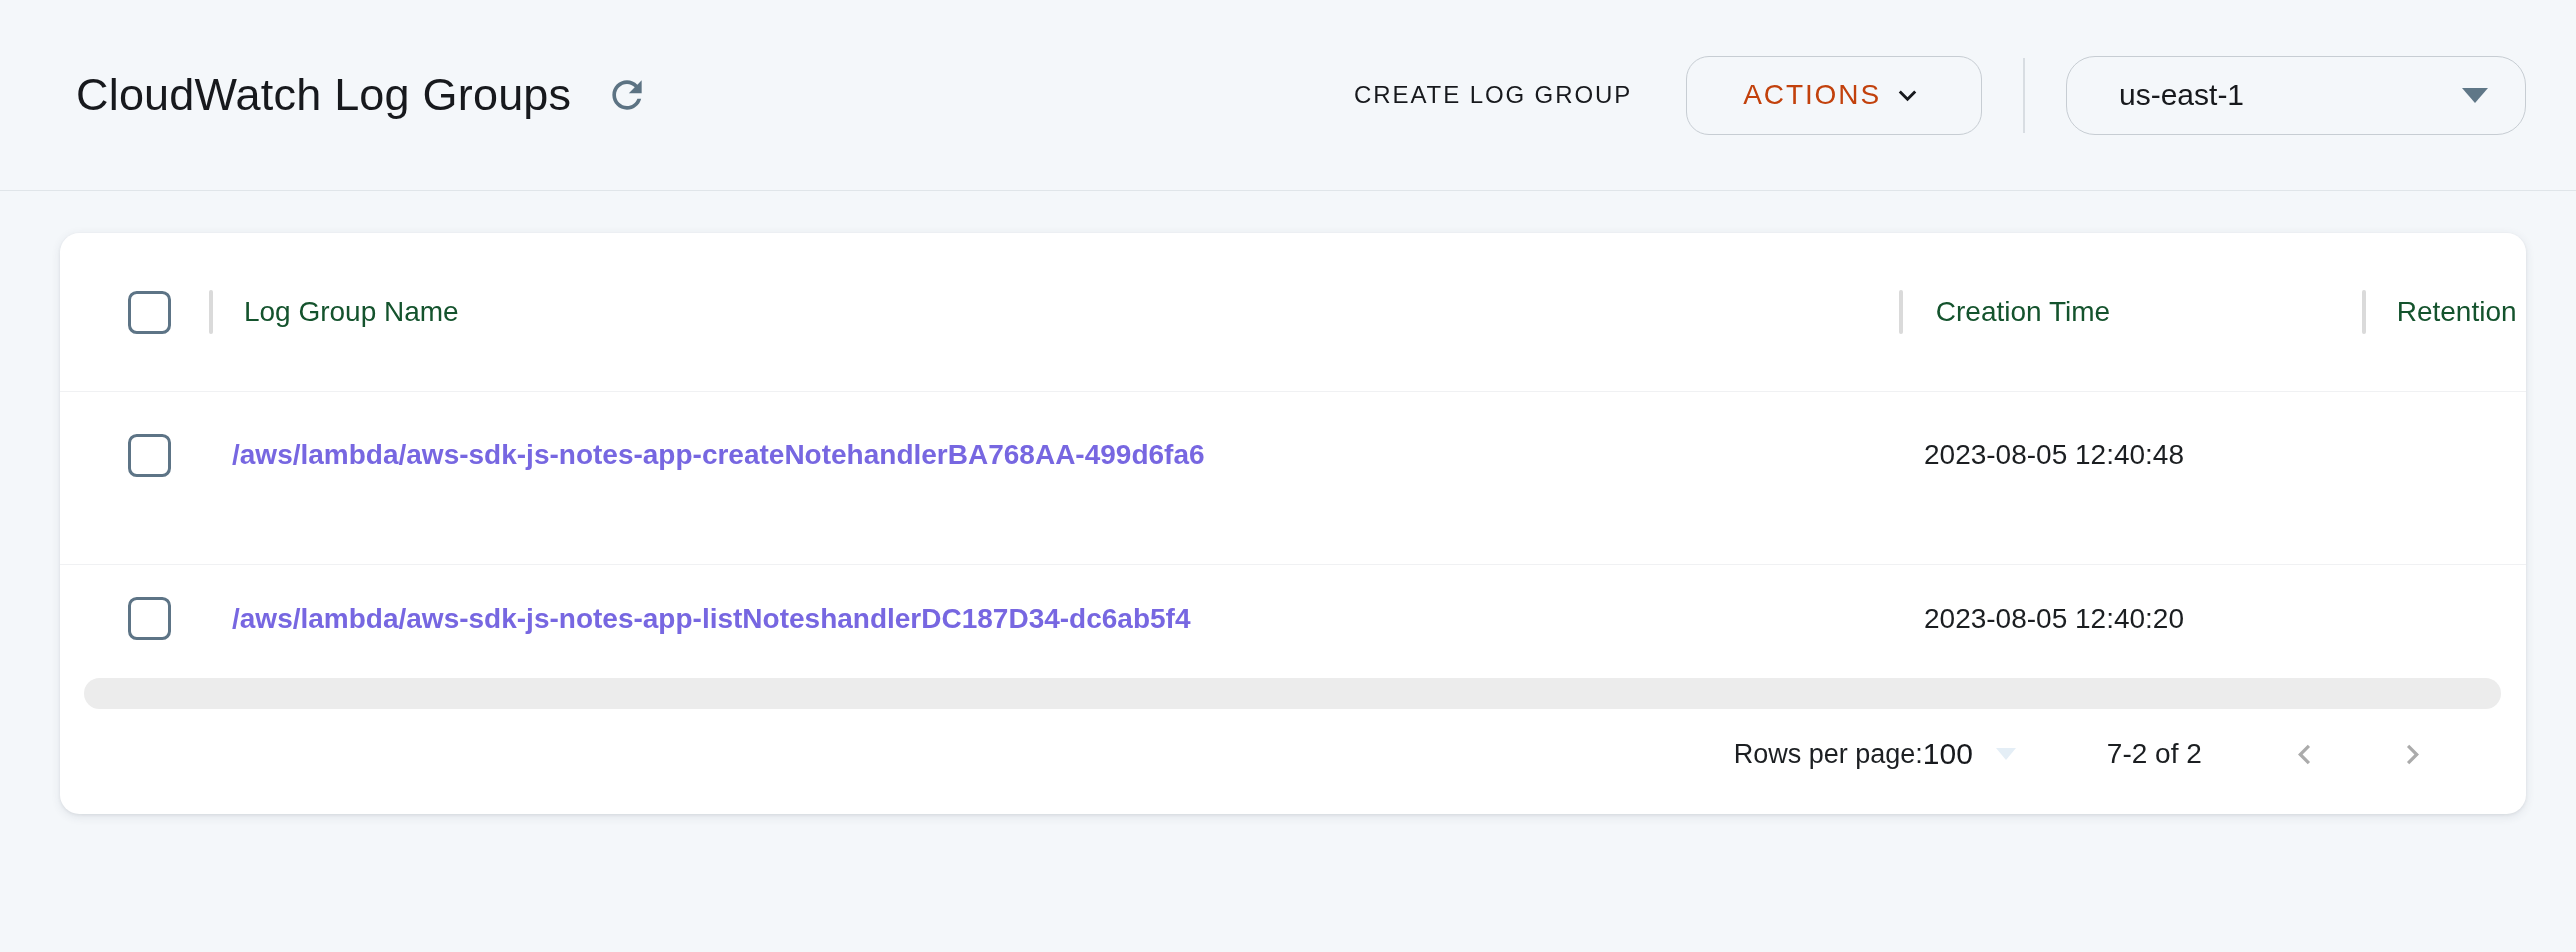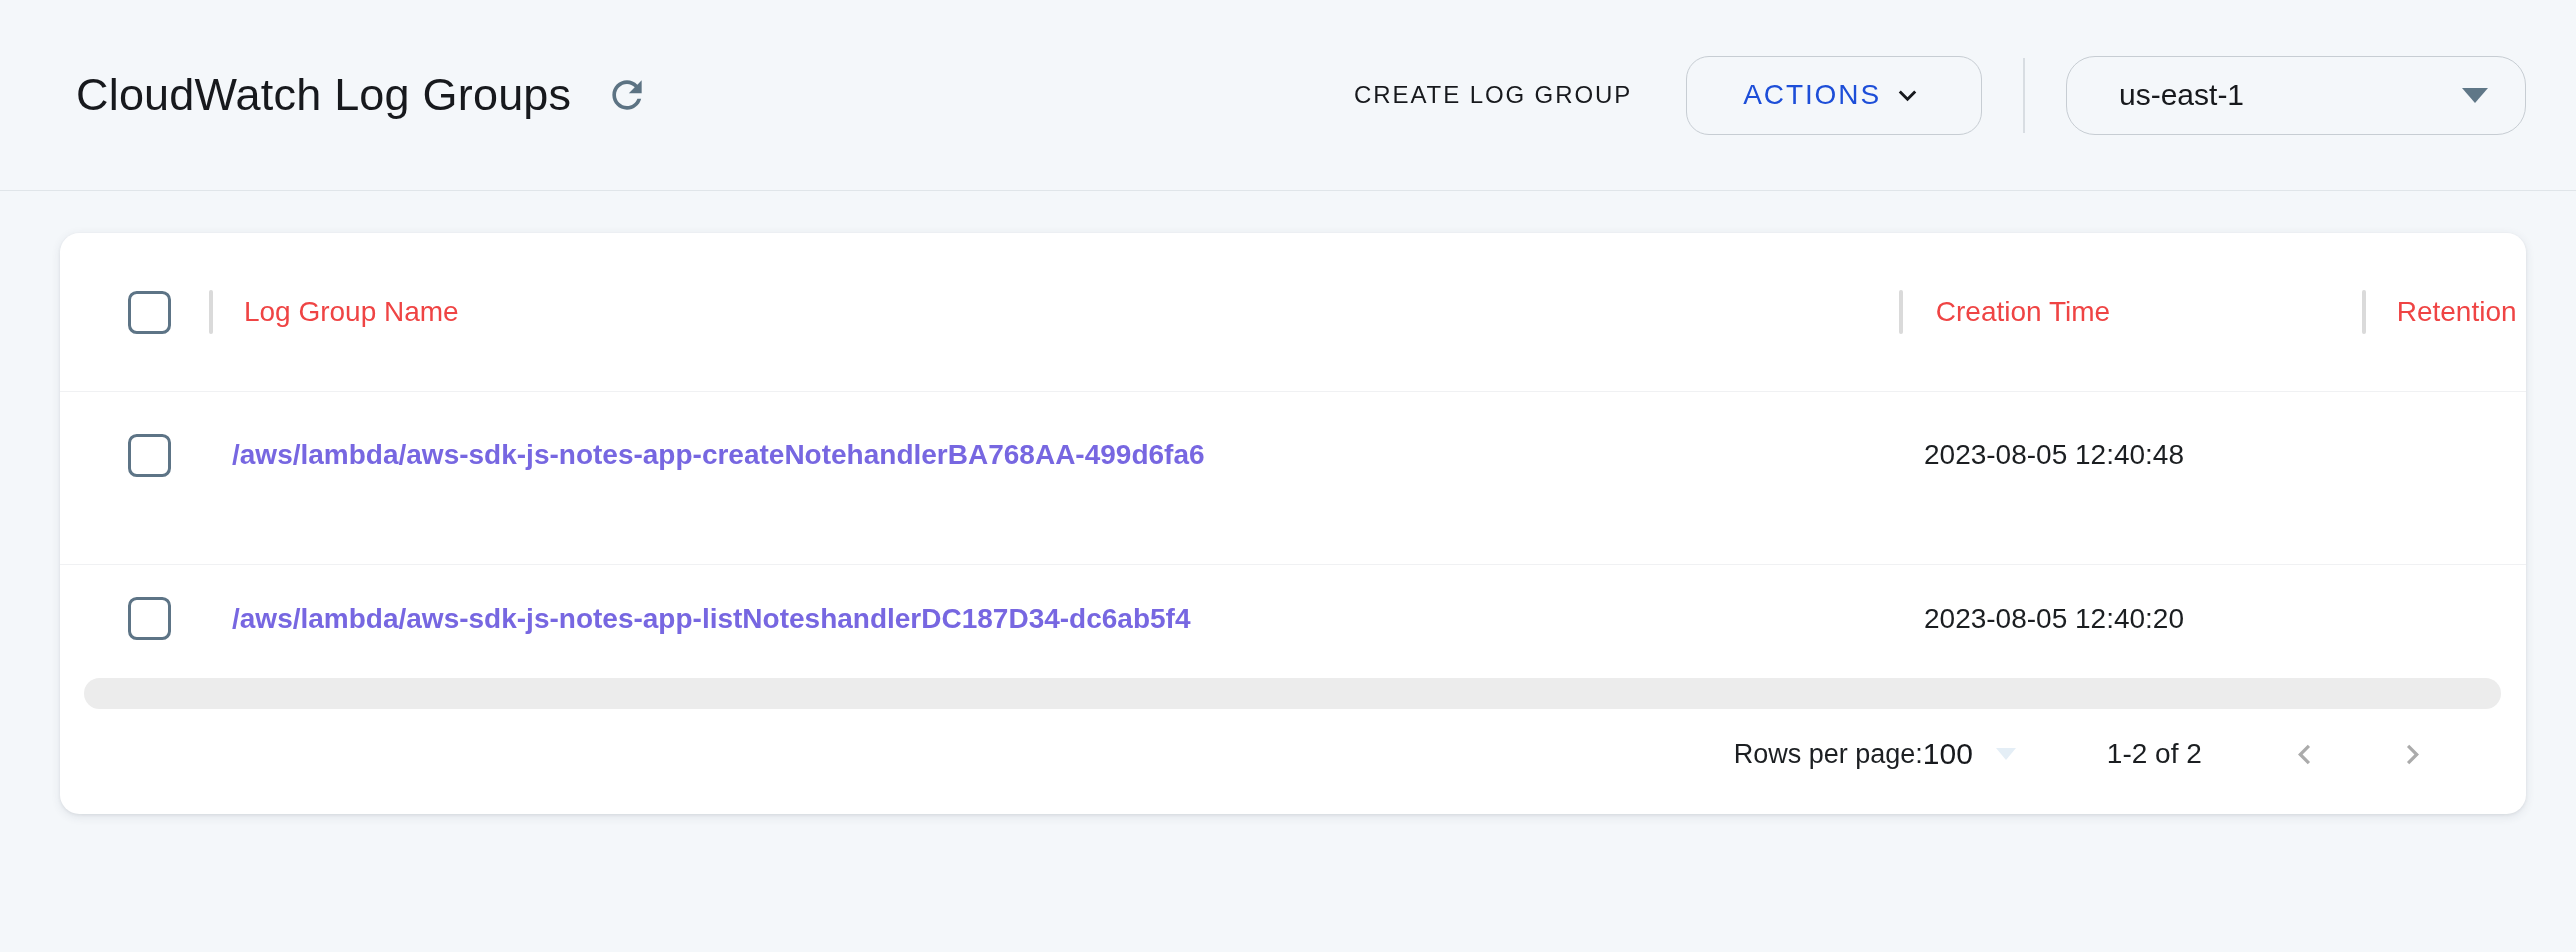--- a/index.html
+++ b/index.html
@@ -33,21 +33,21 @@
     font-family: inherit; font-size: 24px; font-weight: 500;
     letter-spacing: 1.9px; color: #17191d; padding: 19.3px 25px;
     margin-right: 29px; text-transform: uppercase;
   }
   .actions-btn {
     width: 296px; height: 79px;
     border: 1.9px solid #c7cdd3; border-radius: 23px;
     background: transparent; cursor: pointer;
     display: flex; align-items: center; justify-content: center; gap: 9px;
     font-family: inherit; font-size: 28px; font-weight: 500;
-    letter-spacing: 1.9px; color: #1d4ed8; text-transform: uppercase;
+    letter-spacing: 1.9px; color: #c2410c; text-transform: uppercase;
   }
   .toolbar-divider { width: 1.9px; height: 75px; background: #d8dde2; margin: 0 41px; }
   .region-select {
     width: 460px; height: 79px;
     border: 1.9px solid #c7cdd3; border-radius: 29px;
     display: flex; align-items: center;
     padding: 0 37px 0 52px;
     font-size: 30px; color: #17191d; cursor: pointer;
     background: transparent;
     gap: 38px;
@@ -67,21 +67,21 @@
     display: flex; flex-direction: column;
   }
   .thead { height: 158px; display: flex; align-items: center; flex: none; }
   .cell-check { width: 149px; flex: none; display: flex; align-items: center; padding-left: 68px; }
   .checkbox {
     width: 43px; height: 43px; flex: none;
     border: 3.9px solid #5d7486; border-radius: 8.7px;
     background: #ffffff; cursor: pointer; padding: 0;
   }
   .vbar { width: 3.9px; height: 44px; background: #dadada; border-radius: 1.9px; flex: none; }
-  .th { font-size: 28px; color: #ef4444; white-space: nowrap; }
+  .th { font-size: 28px; color: #14532d; white-space: nowrap; }
   .th-name { width: 1686px; padding-left: 31px; flex: none; }
   .th-creation { width: 459px; padding-left: 33px; flex: none; }
   .th-retention { width: 290px; padding-left: 31px; flex: none; overflow: visible; }
 
   .trow { height: 127px; display: flex; align-items: center; border-top: 1.9px solid #f0f1f3; flex: none; }
   .trow-short { height: 108px; margin-top: 46px; }
   .cell-name { width: 1690px; padding-left: 23px; flex: none; white-space: nowrap; overflow: hidden; }
   .loglink { color: #7767e1; text-decoration: none; font-size: 28px; cursor: pointer; font-weight: bold; }
   .cell-creation { width: 459px; padding-left: 25px; flex: none; font-size: 28px; color: #1b1e21; white-space: nowrap; }
 
@@ -177,21 +177,21 @@
     </div>
 
     <div class="scrollbar-row">
       <div class="scroll-thumb"></div>
     </div>
 
     <div class="pager">
       <span class="pager-label">Rows per page:</span>
       <span class="pager-value">100</span>
       <span class="pager-caret"></span>
-      <span class="pager-range">1-2 of 2</span>
+      <span class="pager-range">7-2 of 2</span>
       <button class="pg-btn pg-prev">
         <span style="display:flex;">
           <svg width="39" height="39" viewBox="0 0 24 24" fill="#ababab">
               <path d="M15.41 7.41 14 6l-6 6 6 6 1.41-1.41L10.83 12z"></path>
             </svg>
         </span>
       </button>
       <button class="pg-btn pg-next">
         <span style="display:flex;">
           <svg width="39" height="39" viewBox="0 0 24 24" fill="#ababab">

